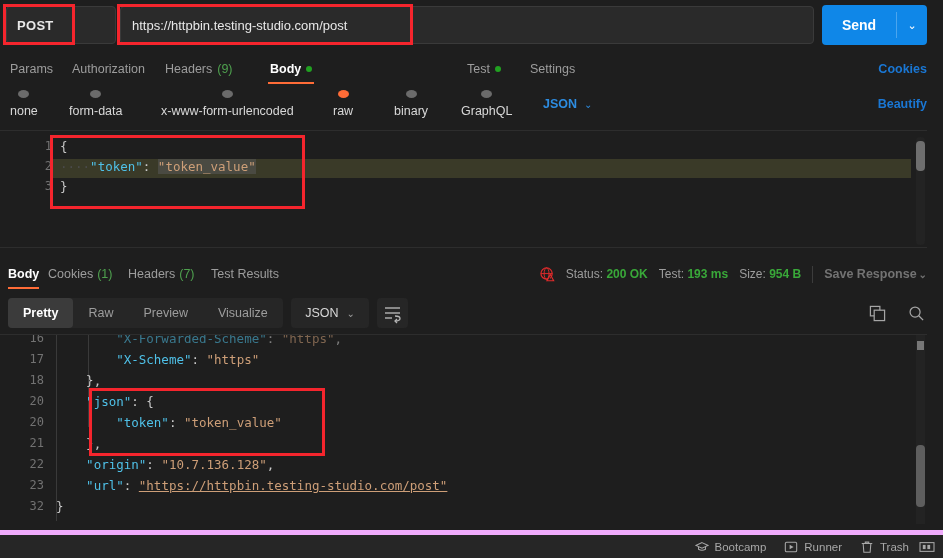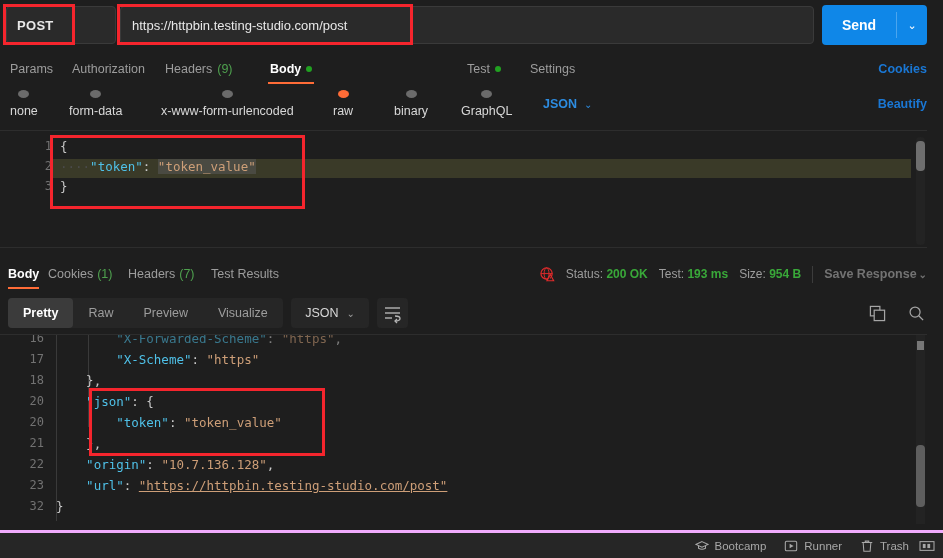--- a/index.html
+++ b/index.html
@@ -116,21 +116,21 @@
   .rcode { position: absolute; left: 56px; white-space: pre; font-size: 12.5px; font-family: "DejaVu Sans Mono", monospace; }
   .guide { position: absolute; width: 1px; background: #3a3a3a; }
   .k-url { color: #ce9f78; text-decoration: underline; }
 
   .bsb-track { position: absolute; right: 2px; top: 0px; width: 9px; height: 190px; background: #232323; }
   .bsb-thumb { position: absolute; right: 2px; top: 110px; width: 9px; height: 62px; background: #5e5e5e; border-radius: 4px; }
   .bsb-mark { position: absolute; right: 3px; top: 6px; width: 7px; height: 9px; background: #777; }
 
   
   .botbar { position: absolute; left: 0; bottom: 0; width: 943px; height: 28px; background: #262626;
-    border-top: 3px solid #f0abfc; display: flex; align-items: center; justify-content: flex-end; gap: 18px; padding-right: 8px; }
+    border-top: 5px solid #f0abfc; display: flex; align-items: center; justify-content: flex-end; gap: 18px; padding-right: 8px; }
   .bitem { display: flex; align-items: center; gap: 6px; font-size: 11.5px; color: #a8a8a8; }
 
   
   .annot { position: absolute; border: 3px solid #f5252d; pointer-events: none; }
 
   svg { display: block; }
 </style>
 </head>
 <body>
 

